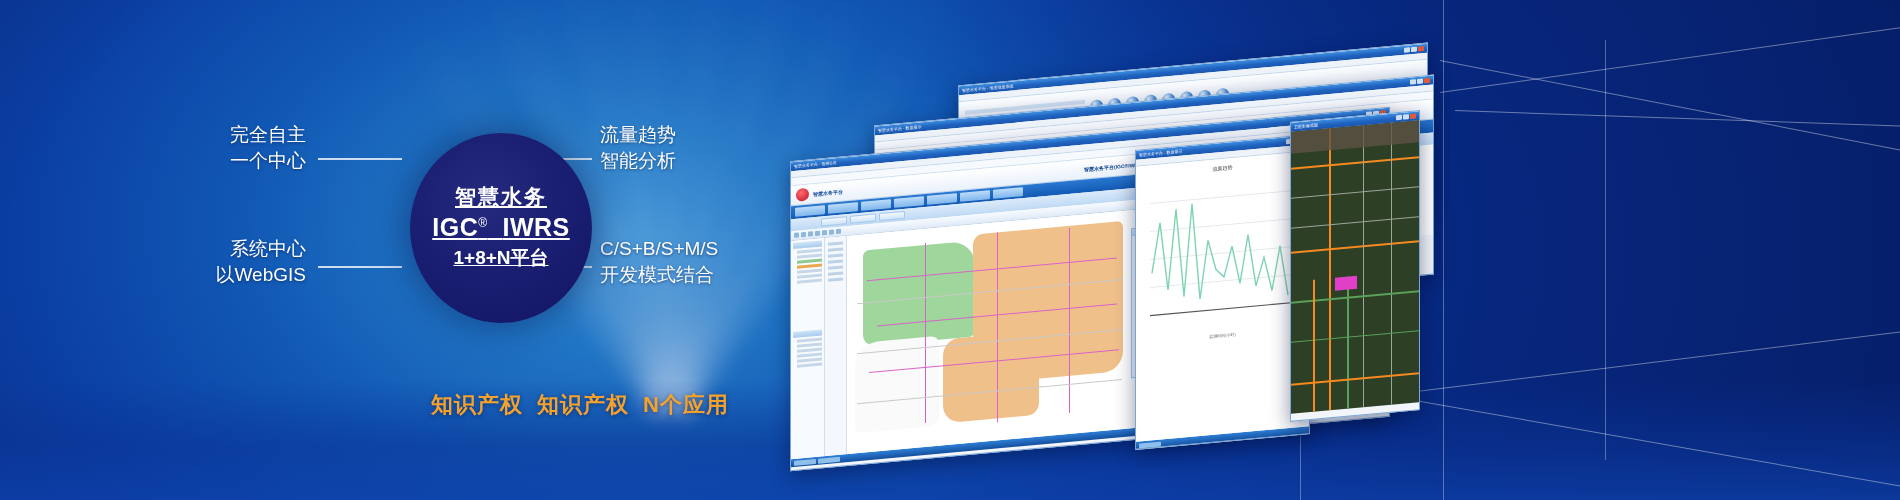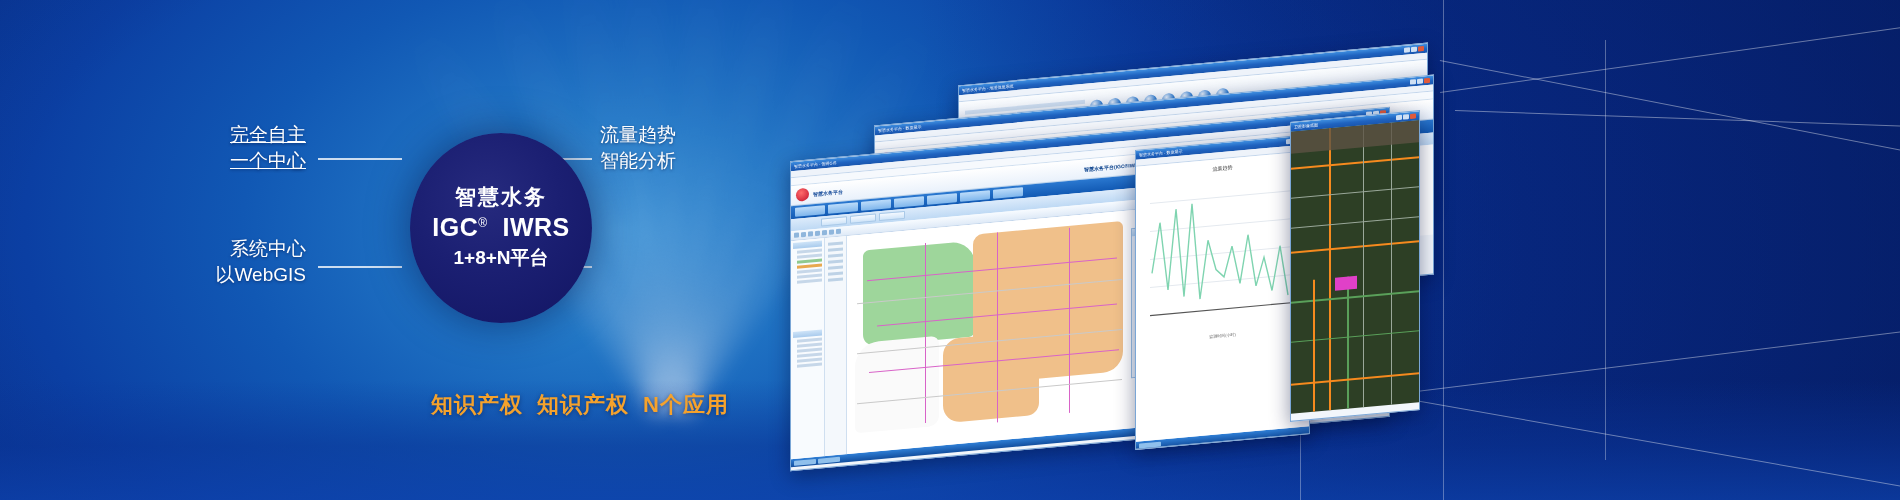--- a/index.html
+++ b/index.html
@@ -41,32 +41,32 @@
   .gl{position:absolute;background:rgba(255,255,255,.40);height:1px;transform-origin:0 0;}
   .gv{position:absolute;background:rgba(255,255,255,.32);width:1px;}
 
   
   .diagram{position:absolute;left:0;top:0;width:860px;height:500px;}
   .ellipse{
     position:absolute;left:410px;top:133px;width:182px;height:190px;border-radius:50%;
     background:radial-gradient(circle at 42% 34%, #262a7e 0%, #1b1f72 45%, #121563 100%);
     box-shadow:0 0 40px rgba(6,18,70,.55);
     display:flex;flex-direction:column;align-items:center;justify-content:center;
-    color:#fff;text-align:center;
+    color:#fff;text-align:center;text-decoration:underline;
   }
   .e-cn{font-size:21px;font-weight:700;letter-spacing:2px;line-height:1.1;margin-bottom:6px;}
   .e-en{font-size:25px;font-weight:600;letter-spacing:.5px;line-height:1.05;white-space:nowrap;}
   .e-en sup{font-size:12px;font-weight:400;vertical-align:super;}
   .e-plat{font-size:19px;font-weight:600;margin-top:4px;letter-spacing:0px;}
 
   .lbl{position:absolute;color:#fff;font-size:19px;line-height:1.38;font-weight:500;
        text-shadow:0 1px 3px rgba(0,20,70,.55);white-space:nowrap;}
   .lbl.r{text-align:left;}
   .lbl.l{text-align:right;}
-  .lbl-tl{left:186px;top:122px;width:120px;text-decoration:underline;}
+  .lbl-tl{left:186px;top:122px;width:120px;}
   .lbl-bl{left:160px;top:236px;width:146px;}
   .lbl-tr{left:600px;top:122px;}
   .lbl-br{left:600px;top:236px;}
 
   .connector{position:absolute;height:2px;background:rgba(255,255,255,.78);}
   .c-tl{left:318px;top:158px;width:84px;}
   .c-bl{left:318px;top:266px;width:84px;}
   .c-tr{left:512px;top:158px;width:80px;}
   .c-br{left:512px;top:266px;width:80px;}
 
@@ -193,20 +193,24 @@
     <div class="lbl l lbl-bl">
       <div>系统中心</div>
       <div>以WebGIS</div>
     </div>
 
     <div class="lbl r lbl-tr">
       <div>流量趋势</div>
       <div>智能分析</div>
     </div>
 
+    <div class="lbl r lbl-br">
+      <div>C/S+B/S+M/S</div>
+      <div>开发模式结合</div>
+    </div>
 
     <div class="ellipse">
       <div class="e-cn">智慧水务</div>
       <div class="e-en"><span>IGC</span><sup>®</sup>&nbsp; <span>IWRS</span></div>
       <div class="e-plat">1+8+N平台</div>
     </div>
 
     <div class="tagline">
       <span>知识产权</span><span>知识产权</span><span>N个应用</span>
     </div>

